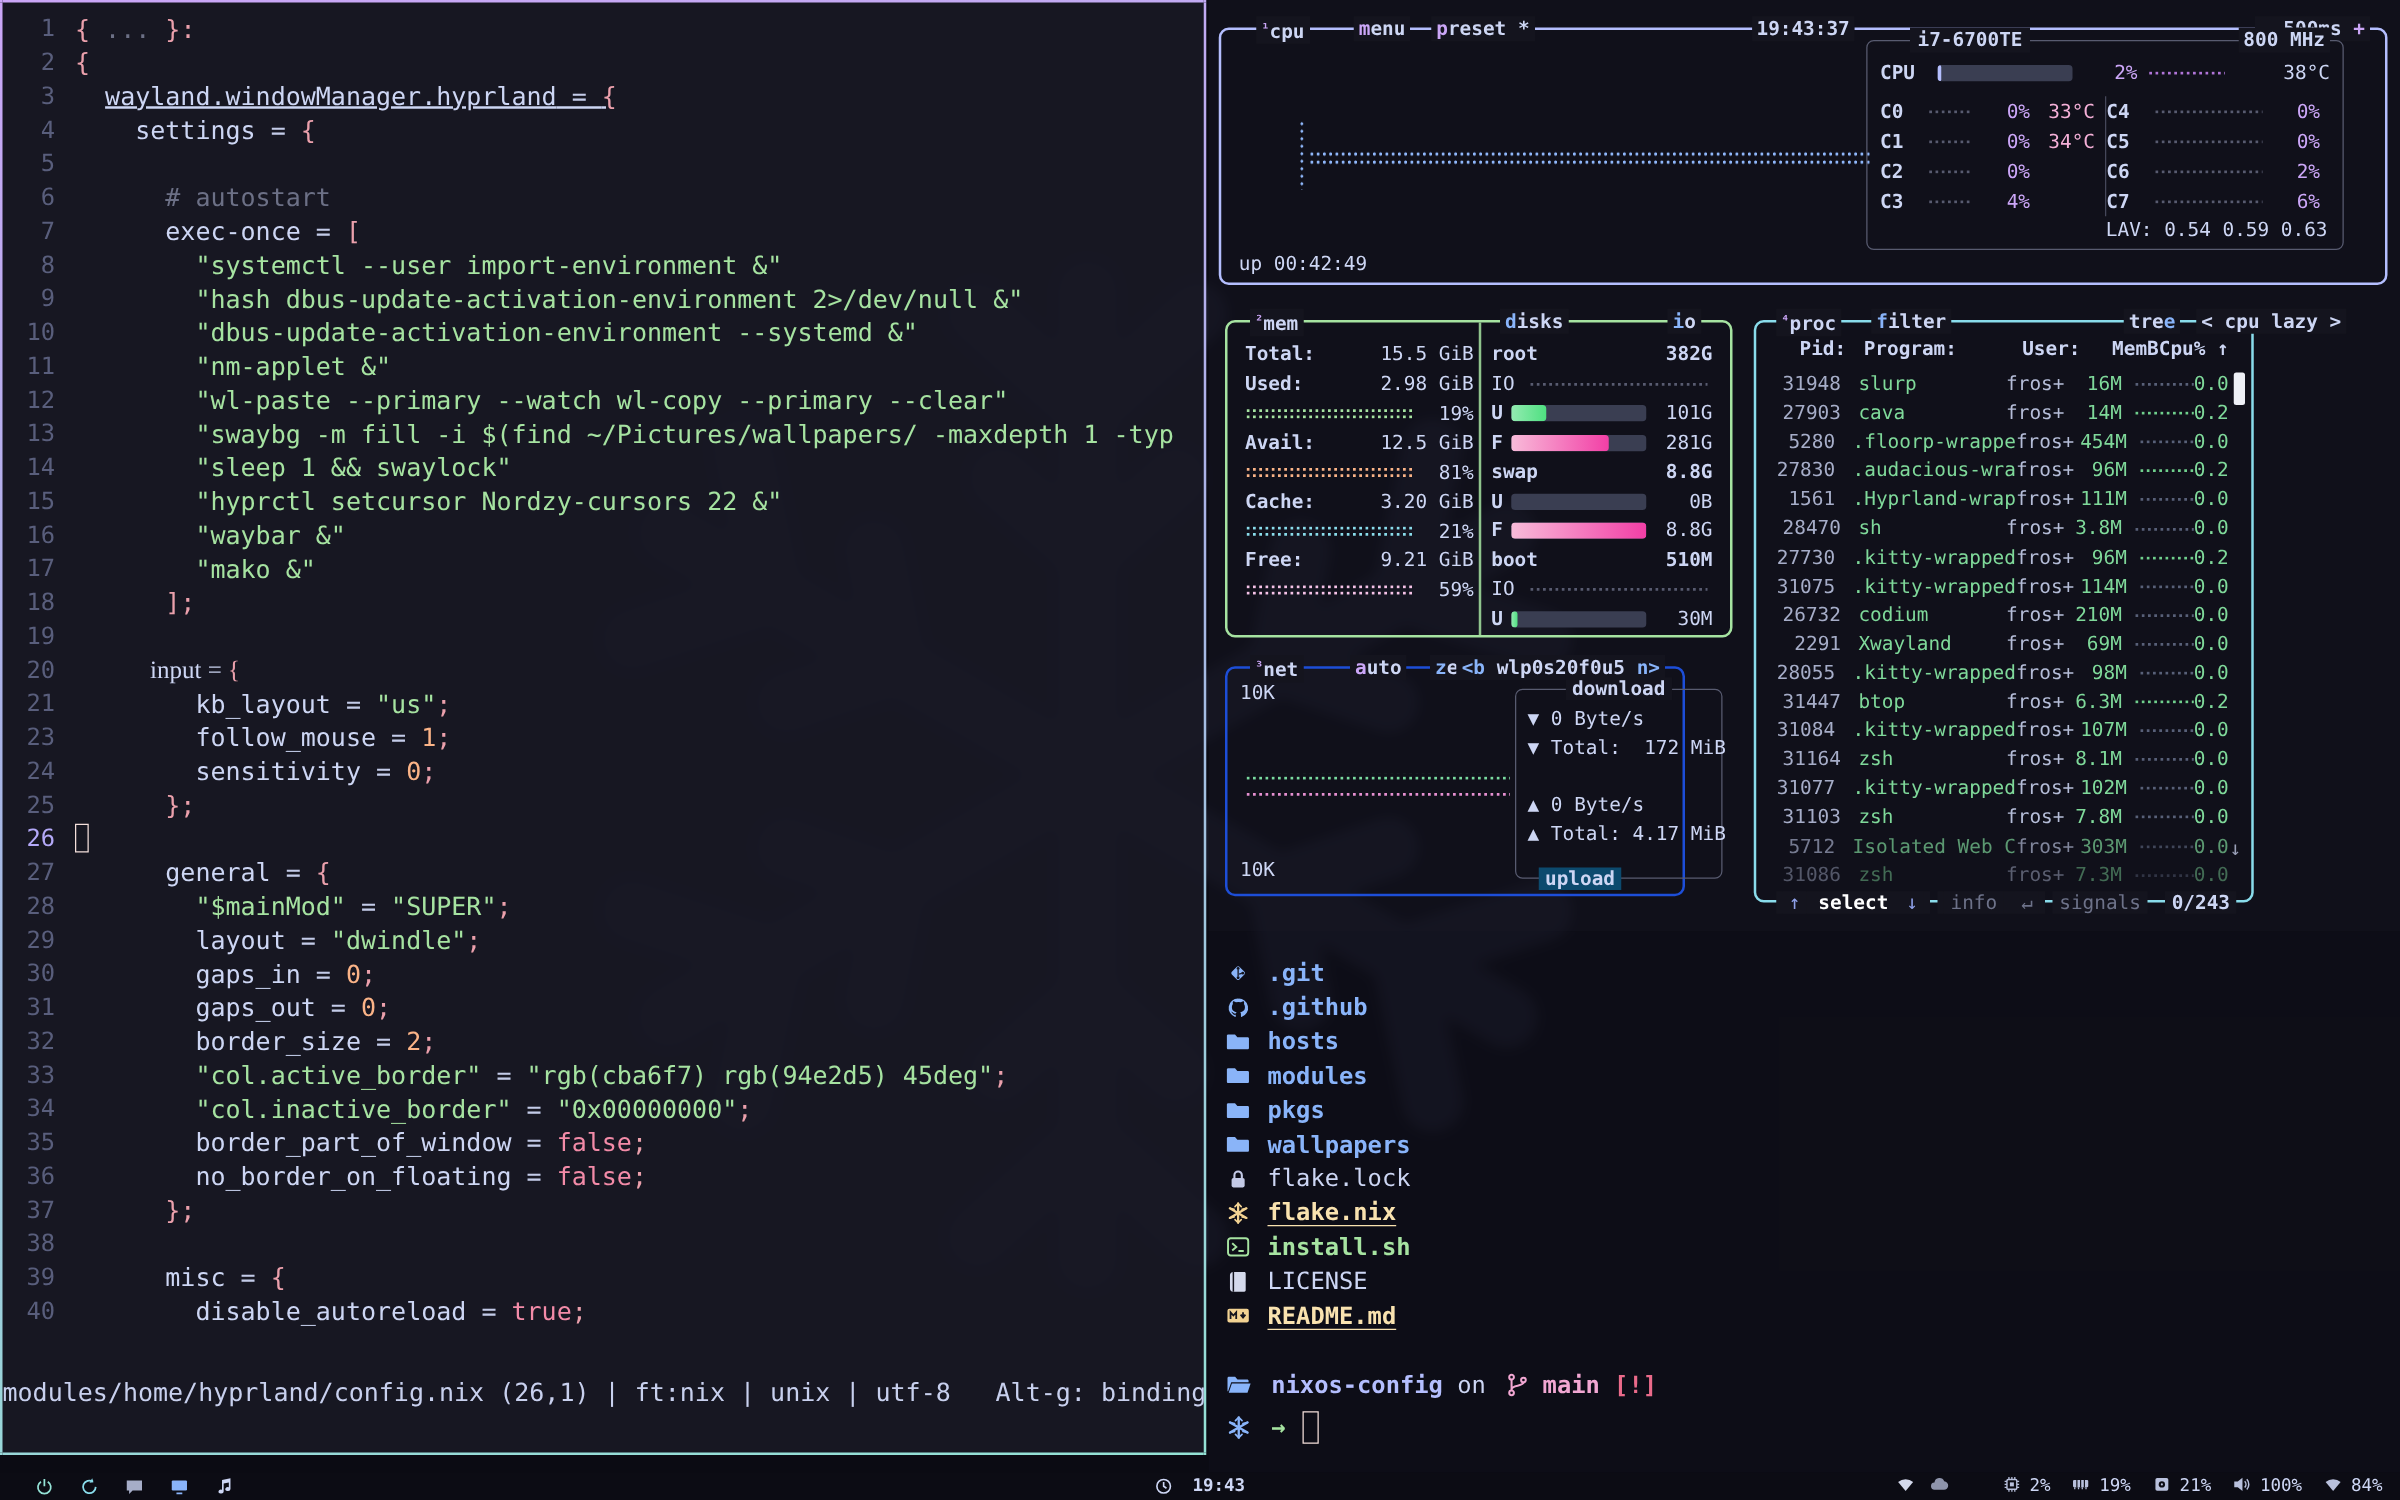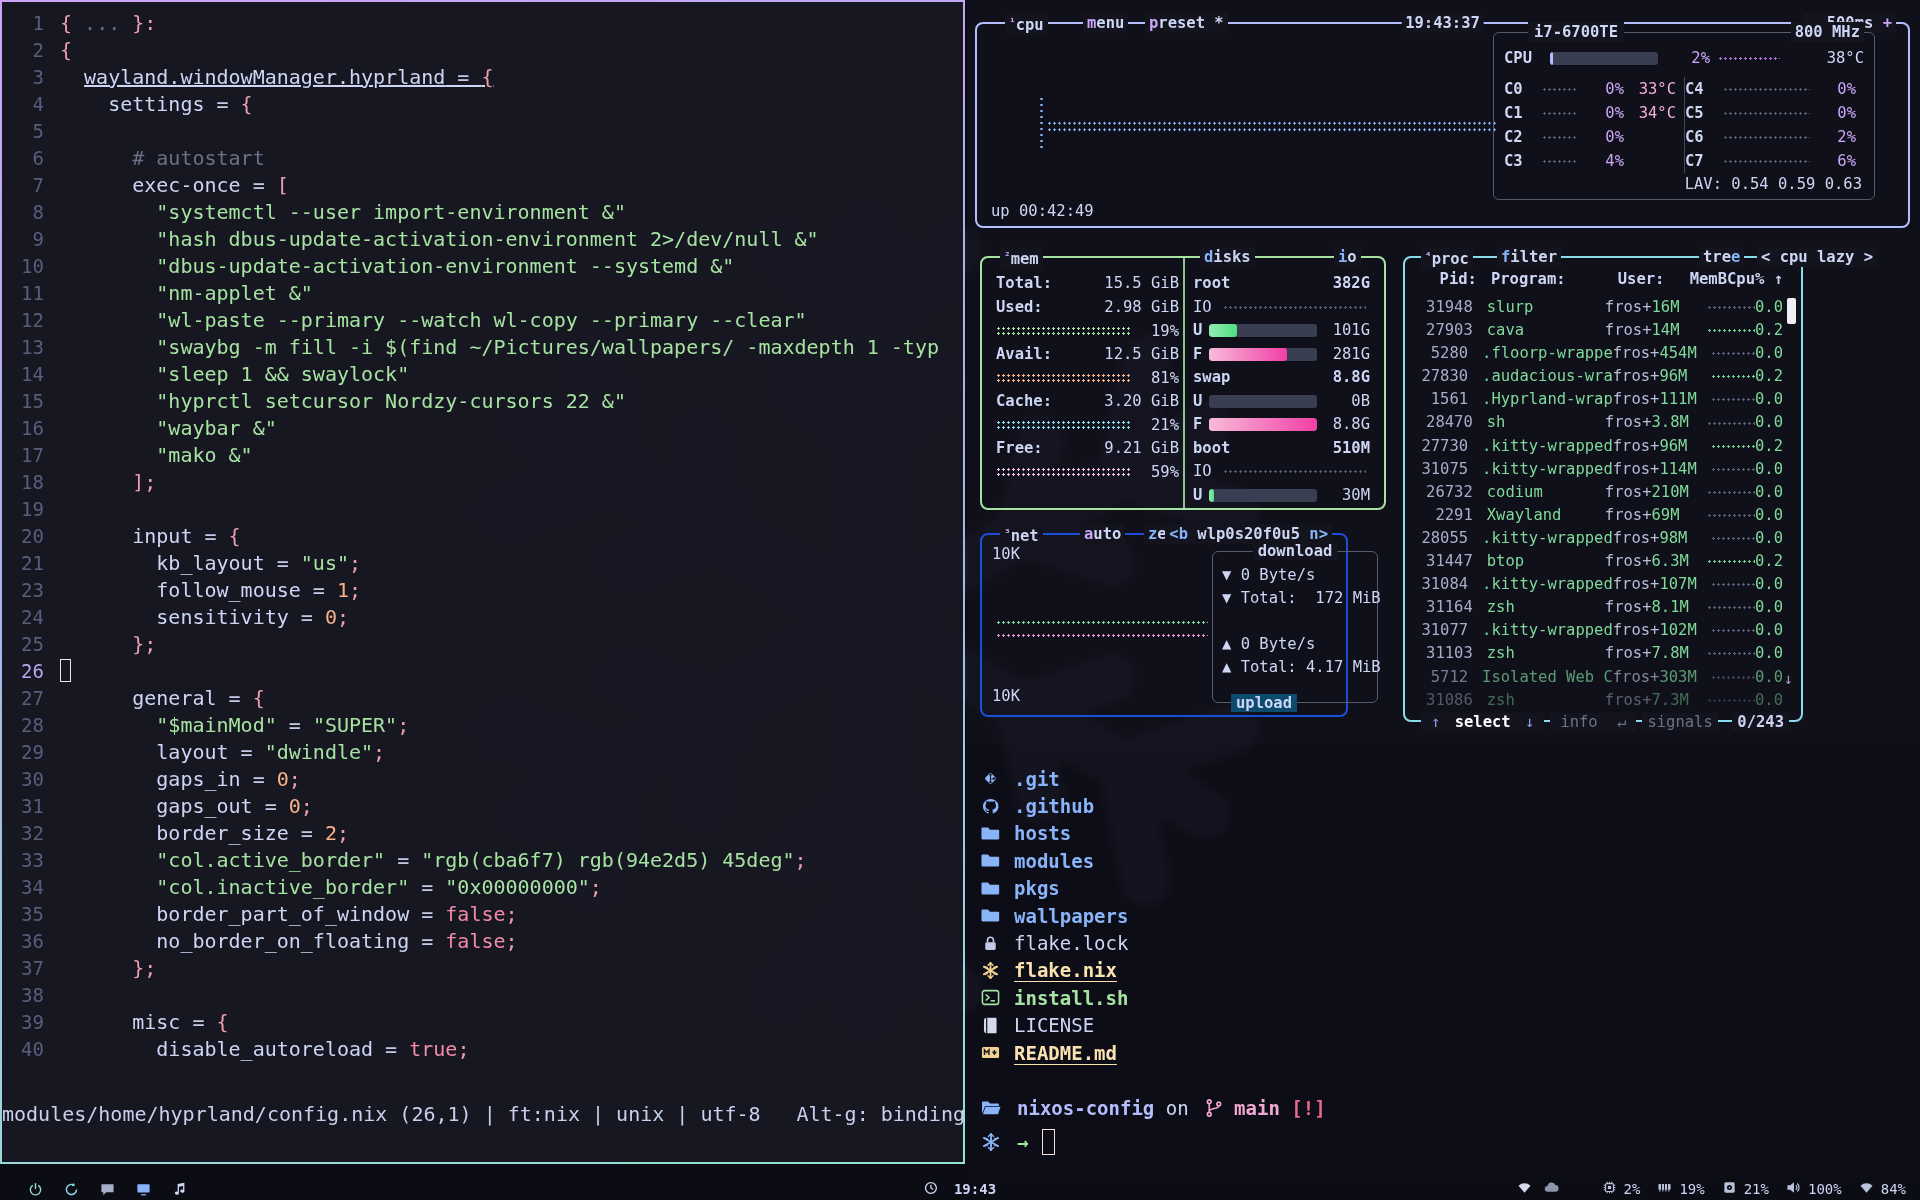--- a/index.html
+++ b/index.html
@@ -86,21 +86,21 @@
   .ni-rows{position:absolute;left:9px;top:12px;right:4px}
   .nrow{height:23px;line-height:23px;white-space:pre}
   
   .box-proc{left:436px;top:256px;width:400px;height:466px;border:2px solid #89dceb}
   .phead{position:absolute;left:12px;right:18px;top:12px;display:flex;font-weight:bold;white-space:pre}
   .prows{position:absolute;left:0;right:0;top:38px}
   .prow{display:flex;height:23.1px;line-height:23.1px;padding:0 18px 0 12px;align-items:center;white-space:pre}
   .prow .pid{width:68px;text-align:right;color:#a6adc8}
   .prow .prg{width:158px;padding-left:14px;color:#7fd99a}
   .prow .usr{width:54px;color:#b5bdd8}
-  .prow .mem{width:56px;color:#7fd99a}
+  .prow .mem{width:56px;text-align:right;color:#7fd99a}
   .prow .pdots{width:58px;height:5px;margin-left:10px;color:#586078}
   .prow .pdots.on{color:#6fcf8c}
   .prow .cpu{flex:1;text-align:right;color:#7fd99a}
   .prow.dim1{opacity:.68}.prow.dim2{opacity:.45}
   .phead .pid{width:68px;text-align:right;color:var(--text)}
   .phead .prg{width:158px;padding-left:14px}
   .phead .usr{width:54px}
   .phead .mem{width:70px;text-align:right}
   .phead .cpu{flex:1;text-align:right}
   .pfoot{position:absolute;bottom:-11px;left:14px;right:12px;display:flex;background:transparent;white-space:pre}
@@ -125,21 +125,21 @@
   .prompt2{position:absolute;left:14px;top:384px;display:flex;align-items:center;white-space:pre;font-weight:bold}
   .p-ic{width:24px;height:19px;margin-right:12px;display:flex;align-items:center}
   .p-ic svg{width:20px;height:20px}
   .term-cursor{display:inline-block;width:13px;height:26px;border:1.5px solid #f5e0dc;margin-left:14px}
   
   .taskbar{position:absolute;left:0;top:1178px;width:1920px;height:22px;background:#0c0c14;z-index:5;
     display:flex;align-items:center;font-size:14px}
   .tb-left{display:flex;align-items:center;gap:21px;padding-left:28px}
   .tb-left .tbi{display:flex;align-items:center}
   .tbi svg{width:15px;height:15px}
-  .tb-center{position:absolute;left:50%;transform:translateX(-50%);display:flex;align-items:flex-start;gap:16px;font-weight:bold}
+  .tb-center{position:absolute;left:50%;transform:translateX(-50%);display:flex;align-items:center;gap:16px;font-weight:bold}
   .tb-center svg{width:14px;height:14px}
   .tb-right{margin-left:auto;display:flex;align-items:center;gap:17px;padding-right:14px}
   .tb-stat{display:flex;align-items:center;gap:7px}
   .tb-stat svg{width:15px;height:15px}
   .tb-tray{display:flex;align-items:center;gap:12px;margin-right:26px}
   .tb-tray svg{width:15px;height:15px}
 </style>
 </head>
 <body>
 
@@ -170,21 +170,21 @@
       <div class="eline"><span class="gut">10</span><span class="code" style="padding-left: 8ch;"><span class="tk-s">"dbus-update-activation-environment --systemd &amp;"</span></span></div>
       <div class="eline"><span class="gut">11</span><span class="code" style="padding-left: 8ch;"><span class="tk-s">"nm-applet &amp;"</span></span></div>
       <div class="eline"><span class="gut">12</span><span class="code" style="padding-left: 8ch;"><span class="tk-s">"wl-paste --primary --watch wl-copy --primary --clear"</span></span></div>
       <div class="eline"><span class="gut">13</span><span class="code" style="padding-left: 8ch;"><span class="tk-s">"swaybg -m fill -i $(find ~/Pictures/wallpapers/ -maxdepth 1 -typ</span></span></div>
       <div class="eline"><span class="gut">14</span><span class="code" style="padding-left: 8ch;"><span class="tk-s">"sleep 1 &amp;&amp; swaylock"</span></span></div>
       <div class="eline"><span class="gut">15</span><span class="code" style="padding-left: 8ch;"><span class="tk-s">"hyprctl setcursor Nordzy-cursors 22 &amp;"</span></span></div>
       <div class="eline"><span class="gut">16</span><span class="code" style="padding-left: 8ch;"><span class="tk-s">"waybar &amp;"</span></span></div>
       <div class="eline"><span class="gut">17</span><span class="code" style="padding-left: 8ch;"><span class="tk-s">"mako &amp;"</span></span></div>
       <div class="eline"><span class="gut">18</span><span class="code" style="padding-left: 6ch;"><span class="tk-p">];</span></span></div>
       <div class="eline"><span class="gut">19</span><span class="code" style="padding-left: 0ch;"></span></div>
-      <div class="eline"><span class="gut">20</span><span class="code" style="padding-left: 6ch;"><span class="tk-x">input</span><span class="tk-o"> = </span><span class="tk-p">{</span></span></div>
+      <div class="eline"><span class="gut">20</span><span class="code" style="padding-left: 6ch; font-family: Liberation Serif, serif;"><span class="tk-x">input</span><span class="tk-o"> = </span><span class="tk-p">{</span></span></div>
       <div class="eline"><span class="gut">21</span><span class="code" style="padding-left: 8ch;"><span class="tk-x">kb_layout</span><span class="tk-o"> = </span><span class="tk-s">"us"</span><span class="tk-p">;</span></span></div>
       <div class="eline"><span class="gut">23</span><span class="code" style="padding-left: 8ch;"><span class="tk-x">follow_mouse</span><span class="tk-o"> = </span><span class="tk-n">1</span><span class="tk-p">;</span></span></div>
       <div class="eline"><span class="gut">24</span><span class="code" style="padding-left: 8ch;"><span class="tk-x">sensitivity</span><span class="tk-o"> = </span><span class="tk-n">0</span><span class="tk-p">;</span></span></div>
       <div class="eline"><span class="gut">25</span><span class="code" style="padding-left: 6ch;"><span class="tk-p">};</span></span></div>
       <div class="eline"><span class="gut act">26</span><span class="code" style="padding-left: 0ch;"><span class="cursor"></span></span></div>
       <div class="eline"><span class="gut">27</span><span class="code" style="padding-left: 6ch;"><span class="tk-x">general</span><span class="tk-o"> = </span><span class="tk-p">{</span></span></div>
       <div class="eline"><span class="gut">28</span><span class="code" style="padding-left: 8ch;"><span class="tk-s">"$mainMod"</span><span class="tk-o"> = </span><span class="tk-s">"SUPER"</span><span class="tk-p">;</span></span></div>
       <div class="eline"><span class="gut">29</span><span class="code" style="padding-left: 8ch;"><span class="tk-x">layout</span><span class="tk-o"> = </span><span class="tk-s">"dwindle"</span><span class="tk-p">;</span></span></div>
       <div class="eline"><span class="gut">30</span><span class="code" style="padding-left: 8ch;"><span class="tk-x">gaps_in</span><span class="tk-o"> = </span><span class="tk-n">0</span><span class="tk-p">;</span></span></div>
       <div class="eline"><span class="gut">31</span><span class="code" style="padding-left: 8ch;"><span class="tk-x">gaps_out</span><span class="tk-o"> = </span><span class="tk-n">0</span><span class="tk-p">;</span></span></div>

